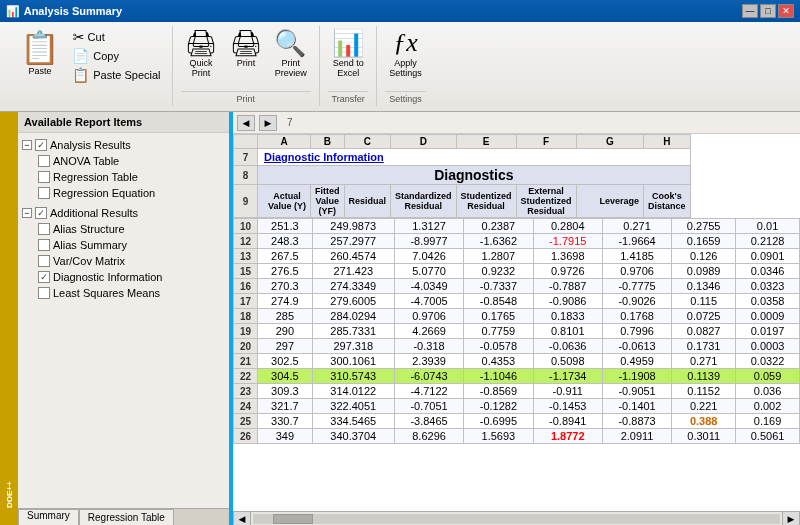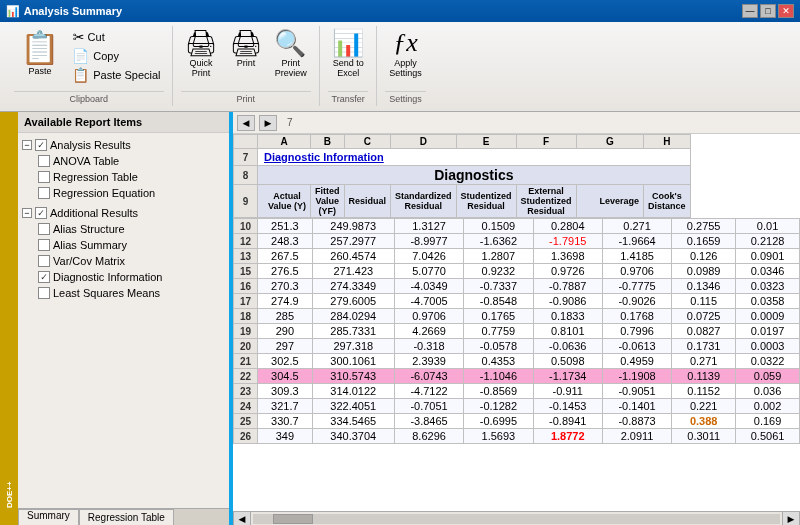--- a/index.html
+++ b/index.html
@@ -177,21 +177,20 @@
         <div class="ribbon-item-small">
           <span class="icon-sm">📄</span>
           <span>Copy</span>
         </div>
         <div class="ribbon-item-small">
           <span class="icon-sm">📋</span>
           <span>Paste Special</span>
         </div>
       </div>
     </div>
-    <div class="ribbon-group-label">Clipboard</div>
   </div>
 
   <div class="ribbon-group">
     <div class="ribbon-items">
       <div class="ribbon-item">
         <span class="icon" style="font-size:26px;">🖨</span>
         <span class="label">Quick<br>Print</span>
       </div>
       <div class="ribbon-item">
         <span class="icon" style="font-size:26px;">🖨</span>
@@ -340,21 +339,21 @@
           </tr>
         </tbody>
       </table>
       <table class="data-grid" id="data-rows-table" style="width:100%;">
         <tbody id="data-rows-body">
             <tr style="background: rgb(248, 248, 255);">
               <td class="row-header">10</td>
               <td>251.3</td>
               <td>249.9873</td>
               <td>1.3127</td>
-              <td>0.1509</td>
+              <td>0.2387</td>
               <td>0.2804</td>
               <td>0.271</td>
               <td>0.2755</td>
               <td>0.01</td>
             </tr>
             <tr style="background: rgb(248, 248, 255);">
               <td class="row-header">12</td>
               <td>248.3</td>
               <td>257.2977</td>
               <td>-8.9977</td>
@@ -445,21 +444,21 @@
               <td class="row-header">21</td>
               <td>302.5</td>
               <td>300.1061</td>
               <td>2.3939</td>
               <td>0.4353</td>
               <td>0.5098</td>
               <td>0.4959</td>
               <td>0.271</td>
               <td>0.0322</td>
             </tr>
-            <tr style="background: #f9a8d4; margin-top: 24px;">
+            <tr style="background: #bef264; margin-top: 24px;">
               <td class="row-header">22</td>
               <td>304.5</td>
               <td>310.5743</td>
               <td>-6.0743</td>
               <td>-1.1046</td>
               <td>-1.1734</td>
               <td>-1.1908</td>
               <td>0.1139</td>
               <td>0.059</td>
             </tr>

